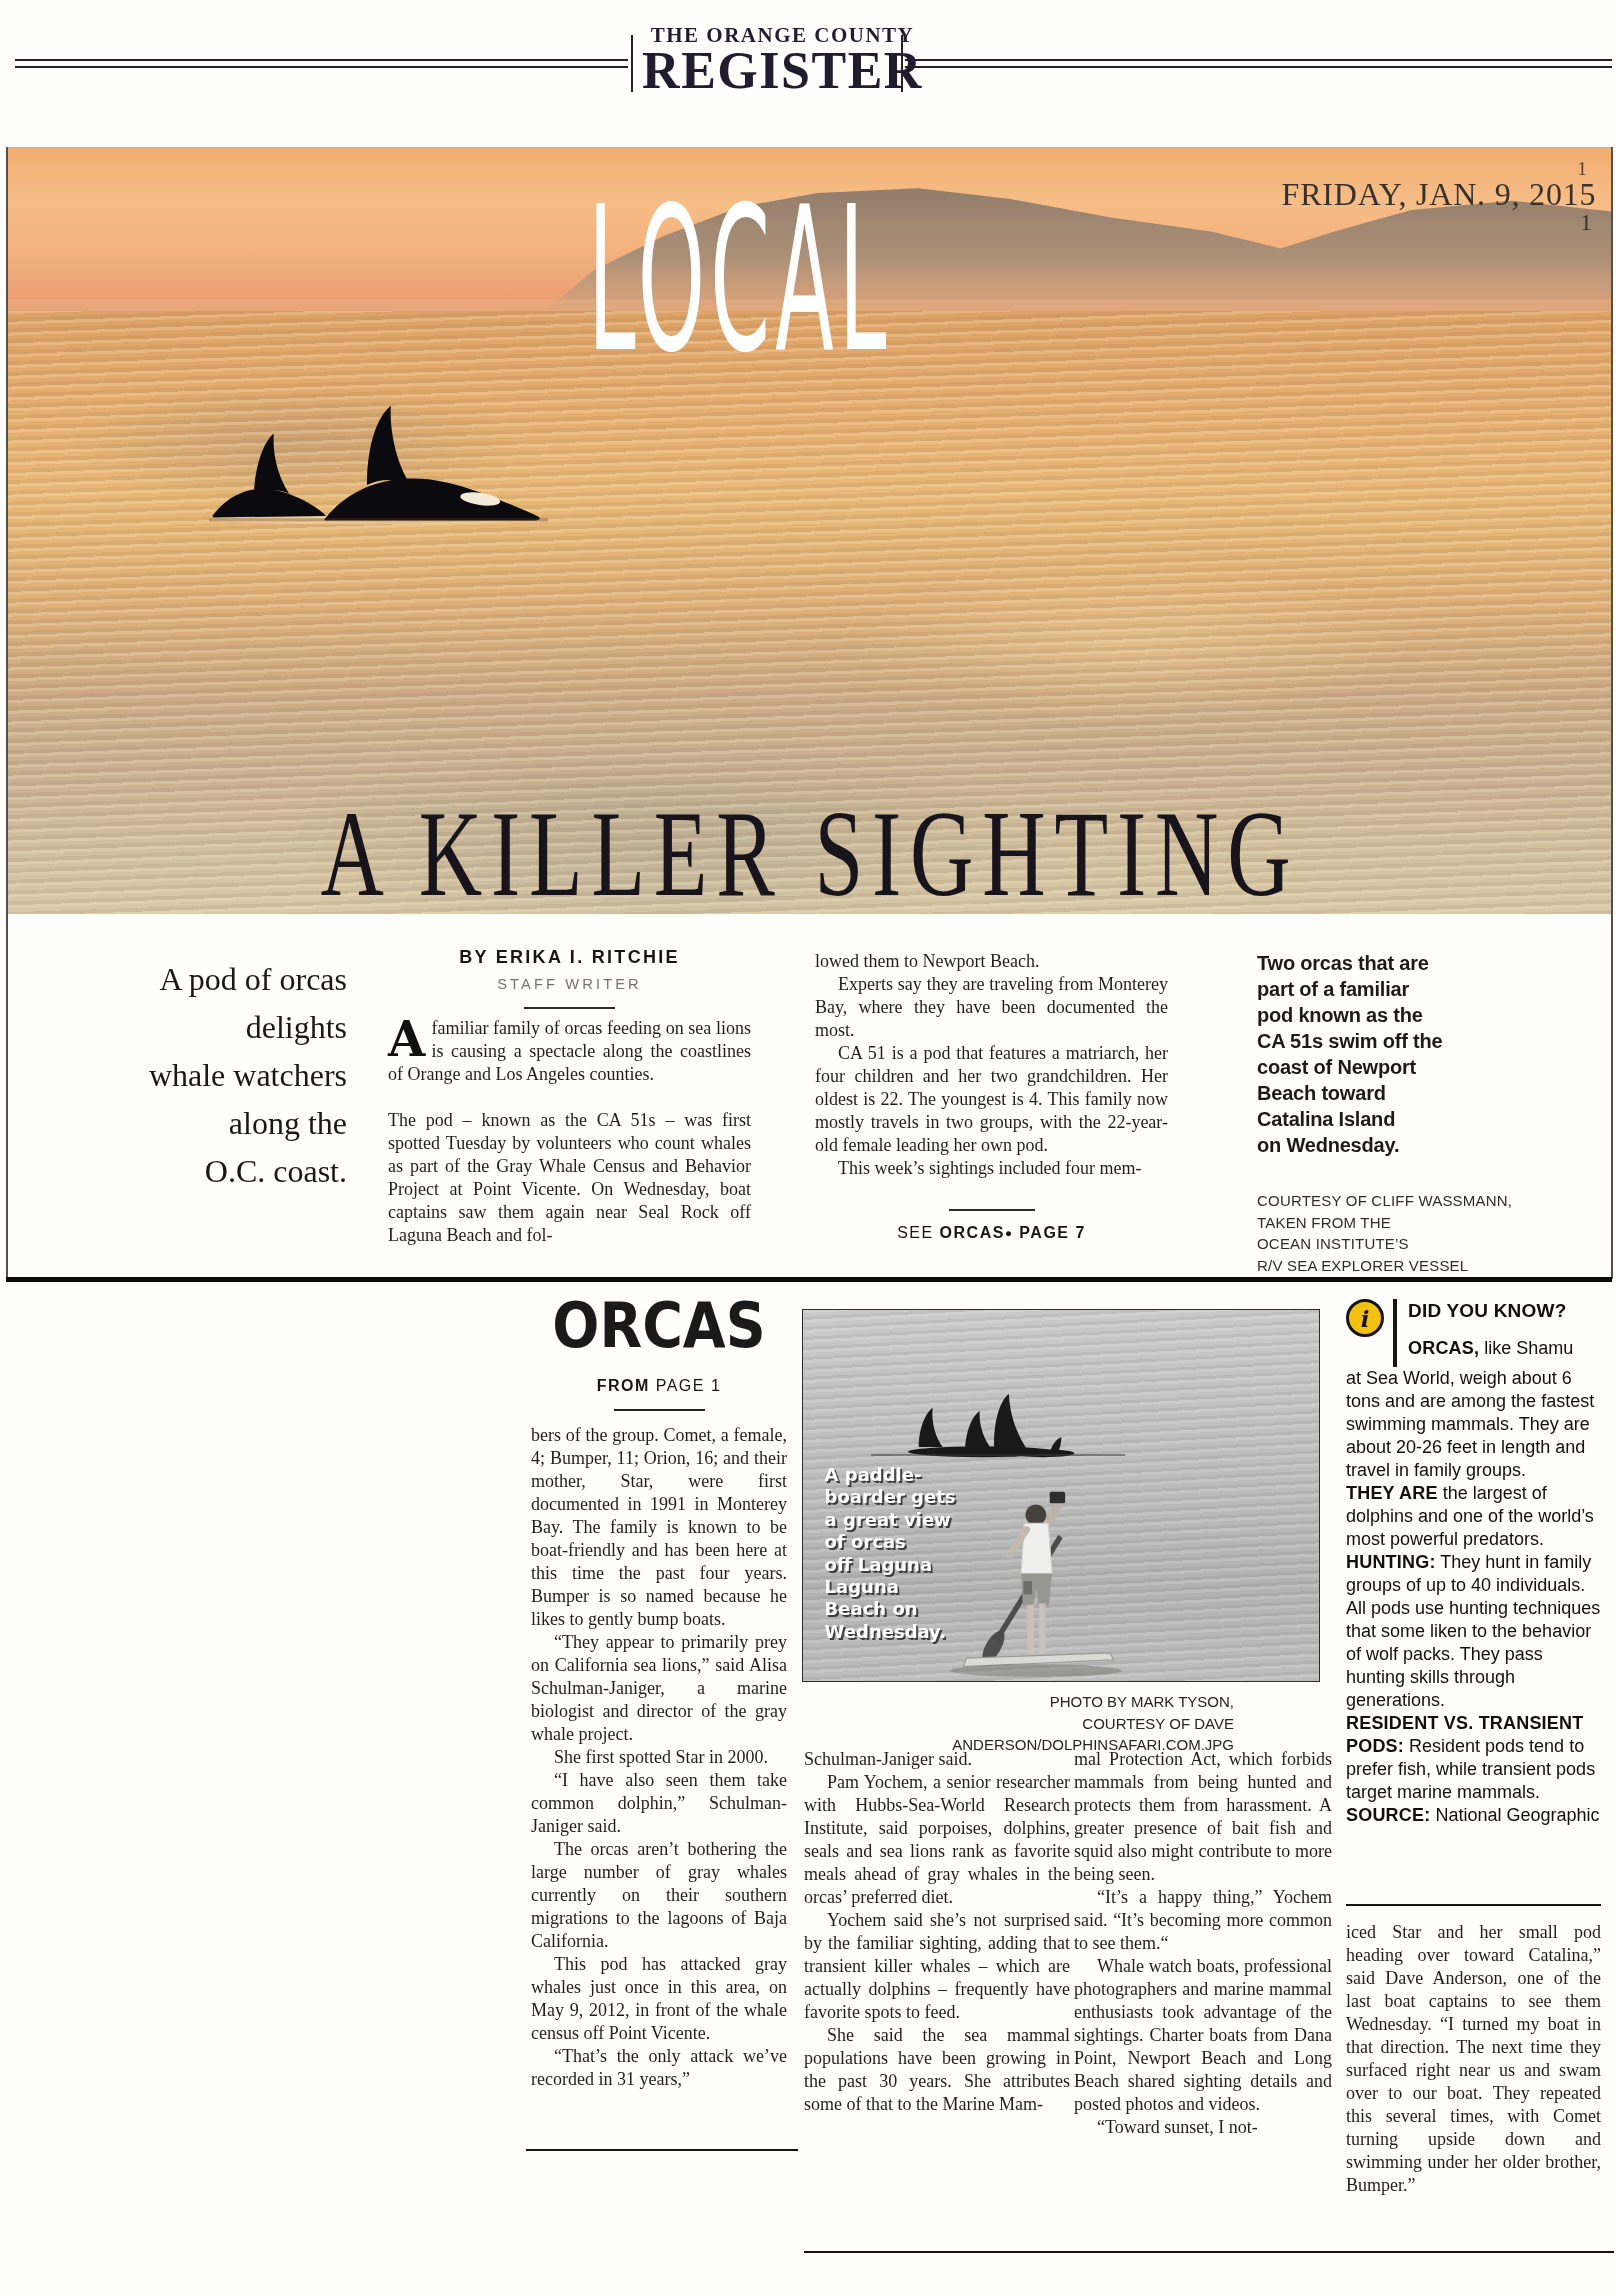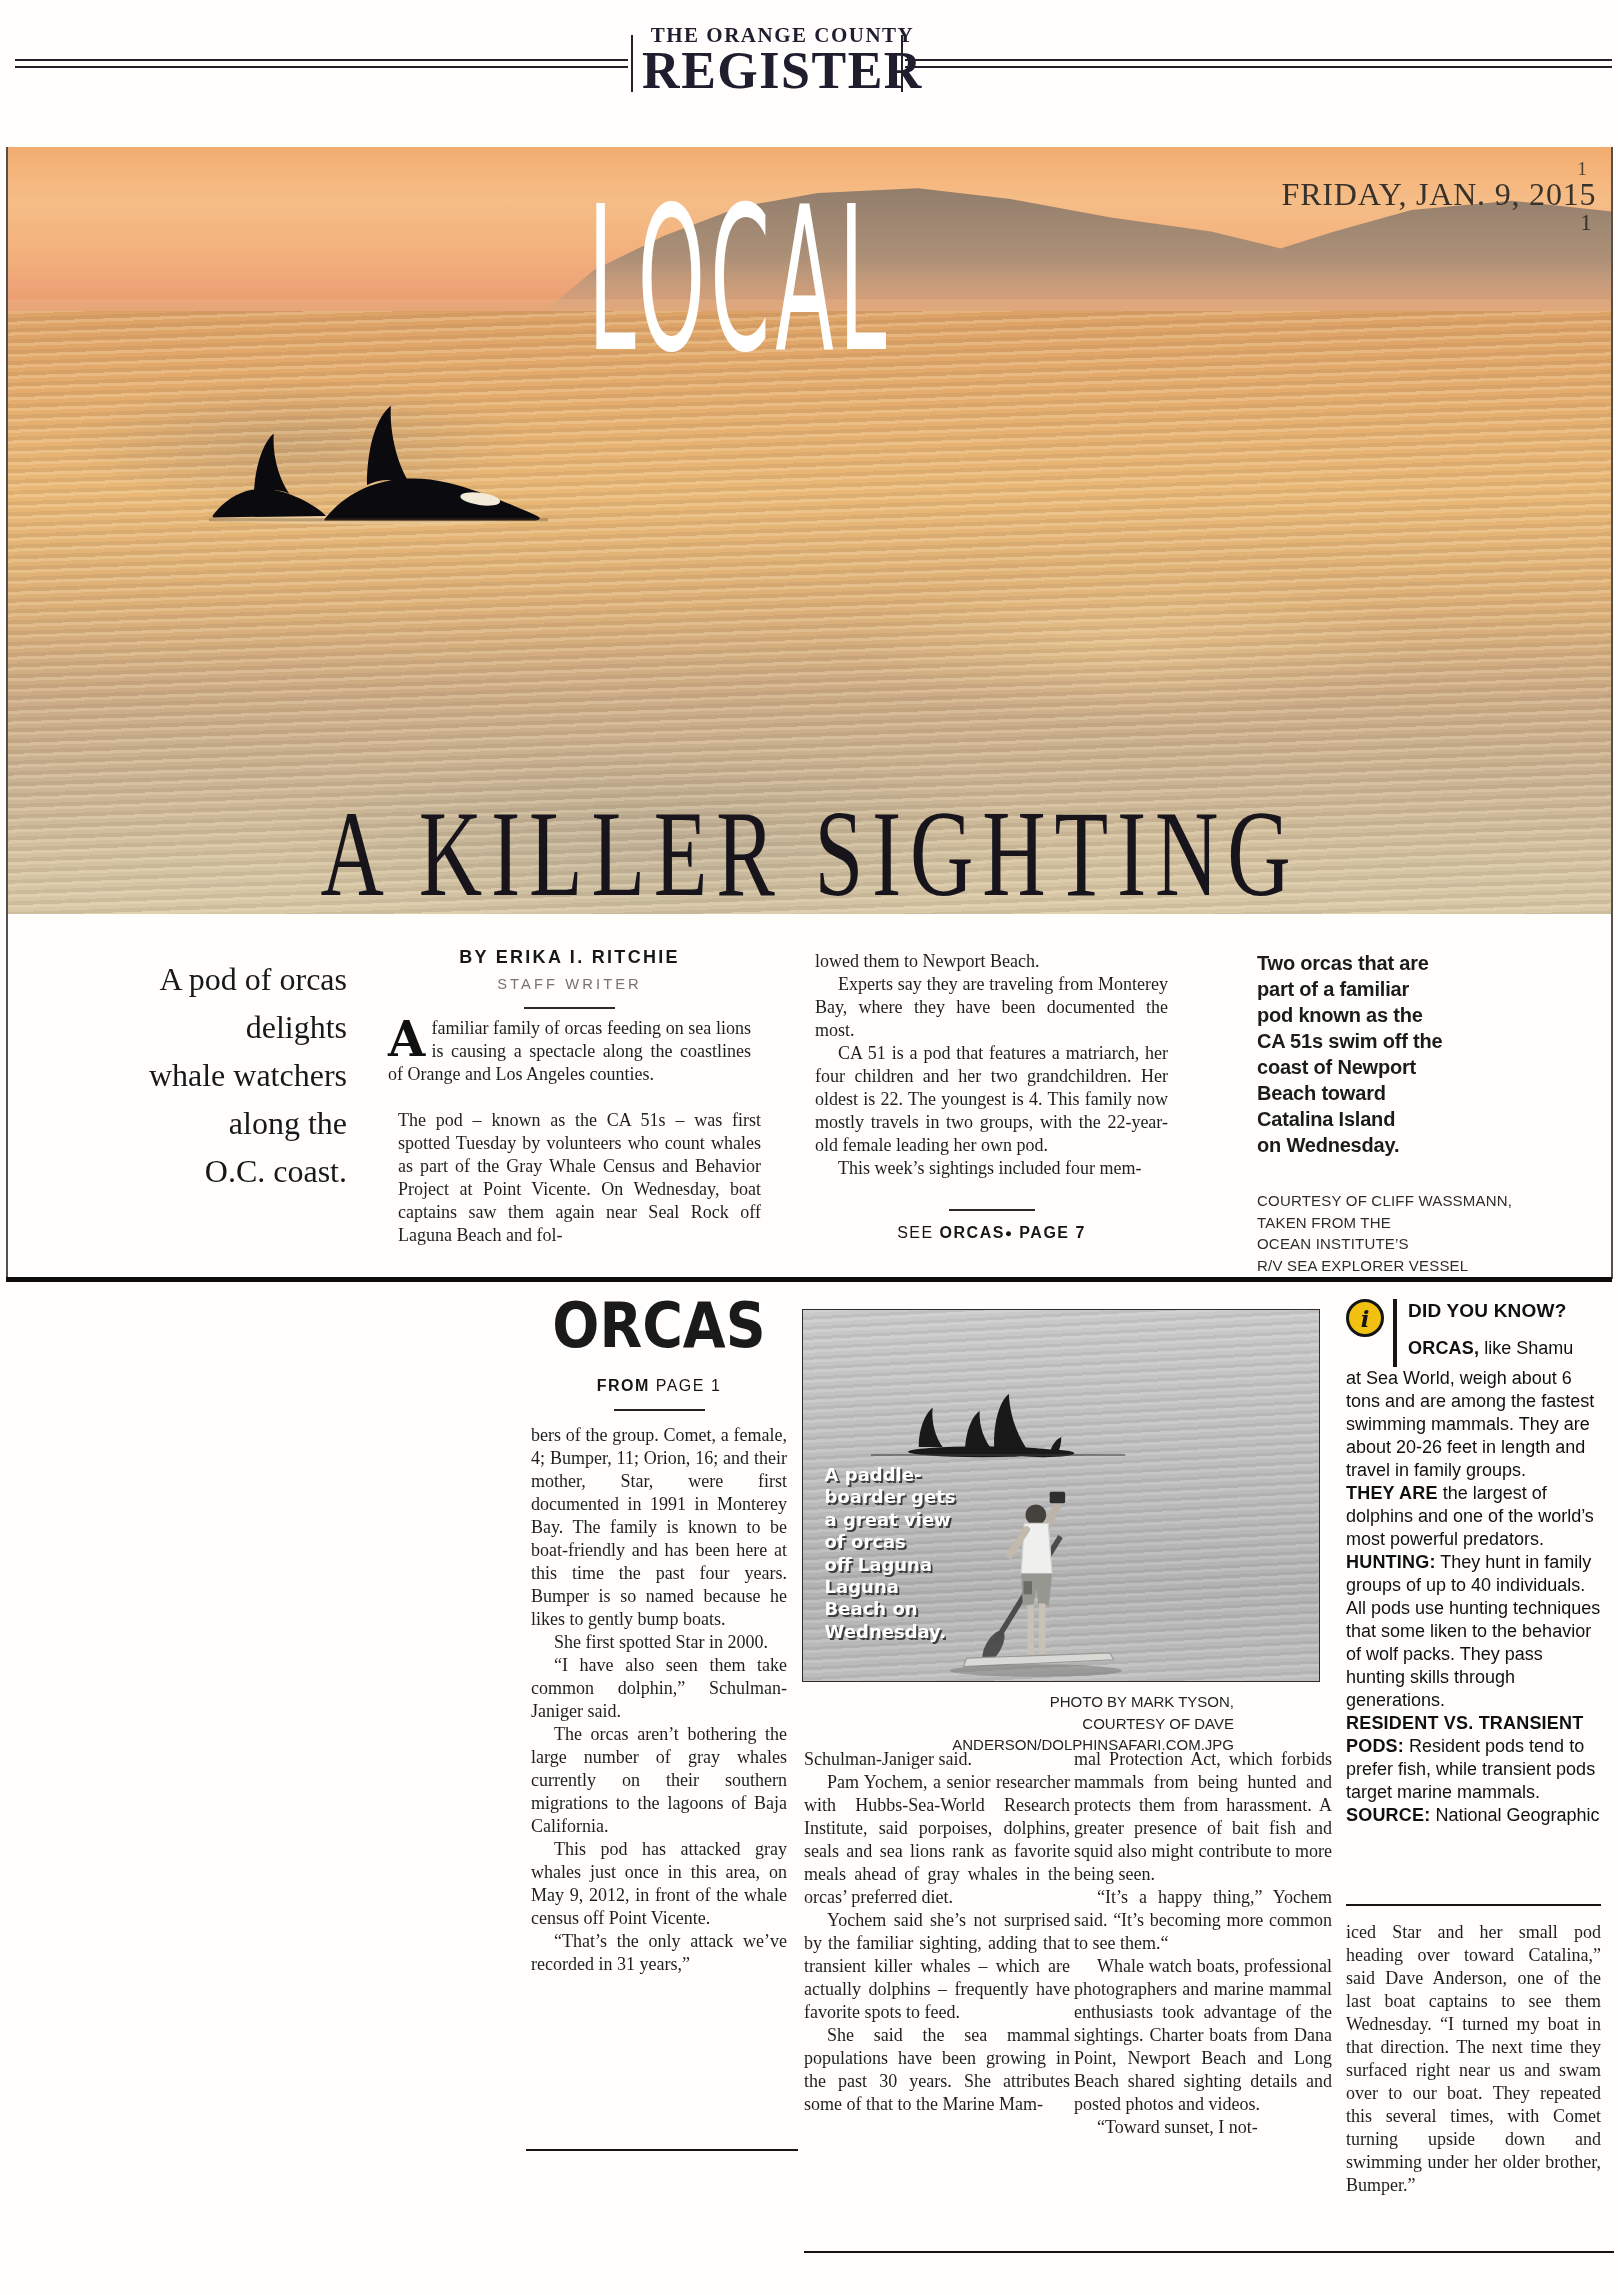--- a/index.html
+++ b/index.html
@@ -172,21 +172,21 @@
 
   <div class="byline-block">
     <div class="byline">BY ERIKA I. RITCHIE</div>
     <div class="byline-title">STAFF WRITER</div>
     <div class="byline-rule"></div>
   </div>
 
   <div class="body colB-body">
     <p><span class="dropcap">A</span><span>familiar family of orcas feeding on sea lions is causing a spectacle along the coastlines of Orange and Los Angeles counties.</span></p>
   </div>
-  <div class="body colB-body" style="top:1109px;margin-left:10px;">
+  <div class="body colB-body" style="top:1109px;">
       <p>The pod – known as the CA 51s – was first spotted Tuesday by volunteers who count whales as part of the Gray Whale Census and Behavior Project at Point Vicente. On Wednesday, boat captains saw them again near Seal Rock off Laguna Beach and fol-</p>
     </div>
 
   <div class="body colC-body">
       <p>lowed them to Newport Beach.</p>
       <p>Experts say they are traveling from Monterey Bay, where they have been documented the most.</p>
       <p>CA 51 is a pod that features a matriarch, her four children and her two grandchildren. Her oldest is 22. The youngest is 4. This family now mostly travels in two groups, with the 22-year-old female leading her own pod.</p>
       <p>This week’s sightings included four mem-</p>
     </div>
 
@@ -217,20 +217,21 @@
   <div class="divider"></div>
 
   <div class="jump-head">
     <div class="jump-title">ORCAS</div>
     <div class="jump-from"><b>FROM</b><span> PAGE 1</span></div>
     <div class="rule"></div>
   </div>
 
   <div class="body jump-col jc1">
       <p>bers of the group. Comet, a female, 4; Bumper, 11; Orion, 16; and their mother, Star, were first documented in 1991 in Monterey Bay. The family is known to be boat-friendly and has been here at this time the past four years. Bumper is so named because he likes to gently bump boats.</p>
+      <p>“They appear to primarily prey on California sea lions,” said Alisa Schulman-Janiger, a marine biologist and director of the gray whale project.</p>
       <p>She first spotted Star in 2000.</p>
       <p>“I have also seen them take common dolphin,” Schulman-Janiger said.</p>
       <p>The orcas aren’t bothering the large number of gray whales currently on their southern migrations to the lagoons of Baja California.</p>
       <p>This pod has attacked gray whales just once in this area, on May 9, 2012, in front of the whale census off Point Vicente.</p>
       <p>“That’s the only attack we’ve recorded in 31 years,”</p>
     </div>
 
   <figure class="jump-photo" style="margin:0;">
     <svg width="515" height="369" viewBox="0 0 668 479">
       <g fill="#191919">

